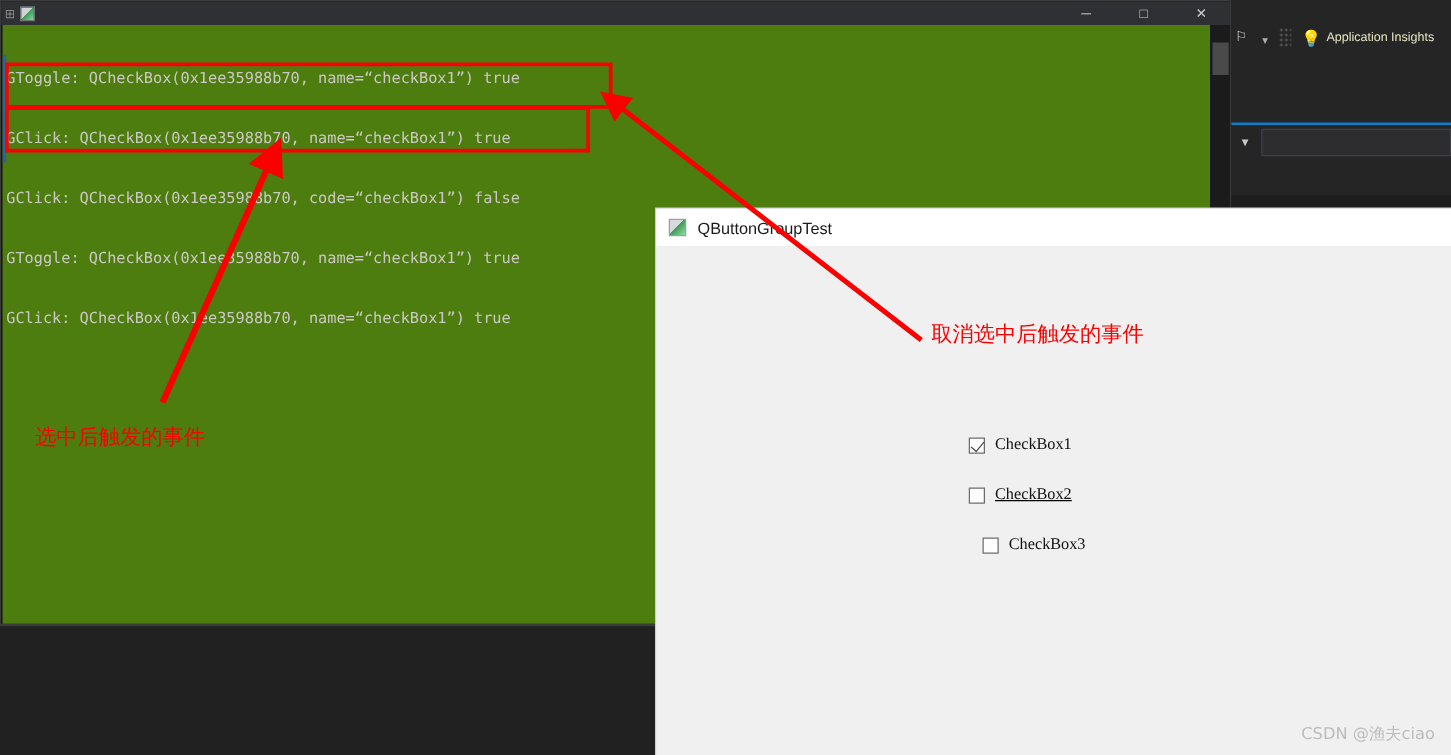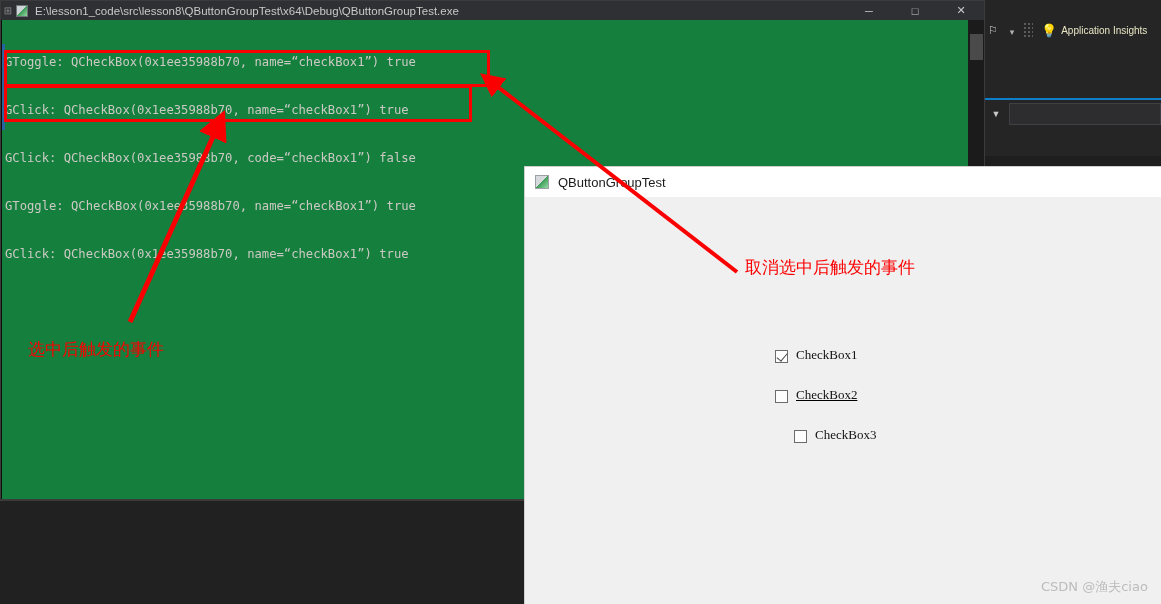--- a/index.html
+++ b/index.html
@@ -117,21 +117,21 @@
   }
   .console-btns {
     position: absolute; right: 0; top: 0; height: 19px; display: flex;
   }
   .console-btn {
     width: 46px; height: 19px; display: flex; align-items: center;
     justify-content: center; color: #c9c9c9; font-size: 11px;
   }
   .console-body {
     position: absolute; left: 1px; top: 19px; width: 982px; height: 479px;
-    background: #15803d; overflow: hidden; text-decoration: underline;
+    background: #4d7c0f; overflow: hidden; text-decoration: underline;
   }
   .console-scroll {
     position: absolute; right: 0px; top: 0px; width: 16px; height: 479px;
     background: #1b1b1c;
   }
   .console-scroll-thumb {
     position: absolute; right: 1px; top: 14px; width: 13px; height: 26px;
     background: #4a4a4a;
   }
   .console-lines {
@@ -254,21 +254,20 @@
     <div class="vs-combo-arrow">▼</div>
     <div class="vs-combo-box"></div>
   </div>
 
   <div class="lower-strip"></div>
 
   <div class="console-win">
     <div class="console-title">
       <div class="console-sys-glyph">⊞</div>
       <div class="console-app-icon"></div>
-      <div class="console-title-text">E:\lesson1_code\src\lesson8\QButtonGroupTest\x64\Debug\QButtonGroupTest.exe</div>
       <div class="console-btns">
         <div class="console-btn">─</div>
         <div class="console-btn">□</div>
         <div class="console-btn">✕</div>
       </div>
     </div>
 
     <div class="console-body">
       <div class="console-leftmark"></div>
       <div class="console-lines">
@@ -294,21 +293,21 @@
       <div class="qt-checkbox-row" style="left:250px; top:150px;">
         <span class="qt-box checked"></span>
         <span class="qt-cb-label">CheckBox1</span>
       </div>
 
       <div class="qt-checkbox-row" style="left:250px; top:190px;text-decoration:underline;">
         <span class="qt-box"></span>
         <span class="qt-cb-label">CheckBox2</span>
       </div>
 
-      <div class="qt-checkbox-row" style="left:258px; top:230px;padding-left:11px;">
+      <div class="qt-checkbox-row" style="left:250px; top:230px;padding-left:11px;">
         <span class="qt-box"></span>
         <span class="qt-cb-label">CheckBox3</span>
       </div>
 
     </div>
   </div>
 
   <div class="anno-layer">
 
     <div class="anno-rect" style="left:4px; top:50px; width:486px; height:37px;"></div>

